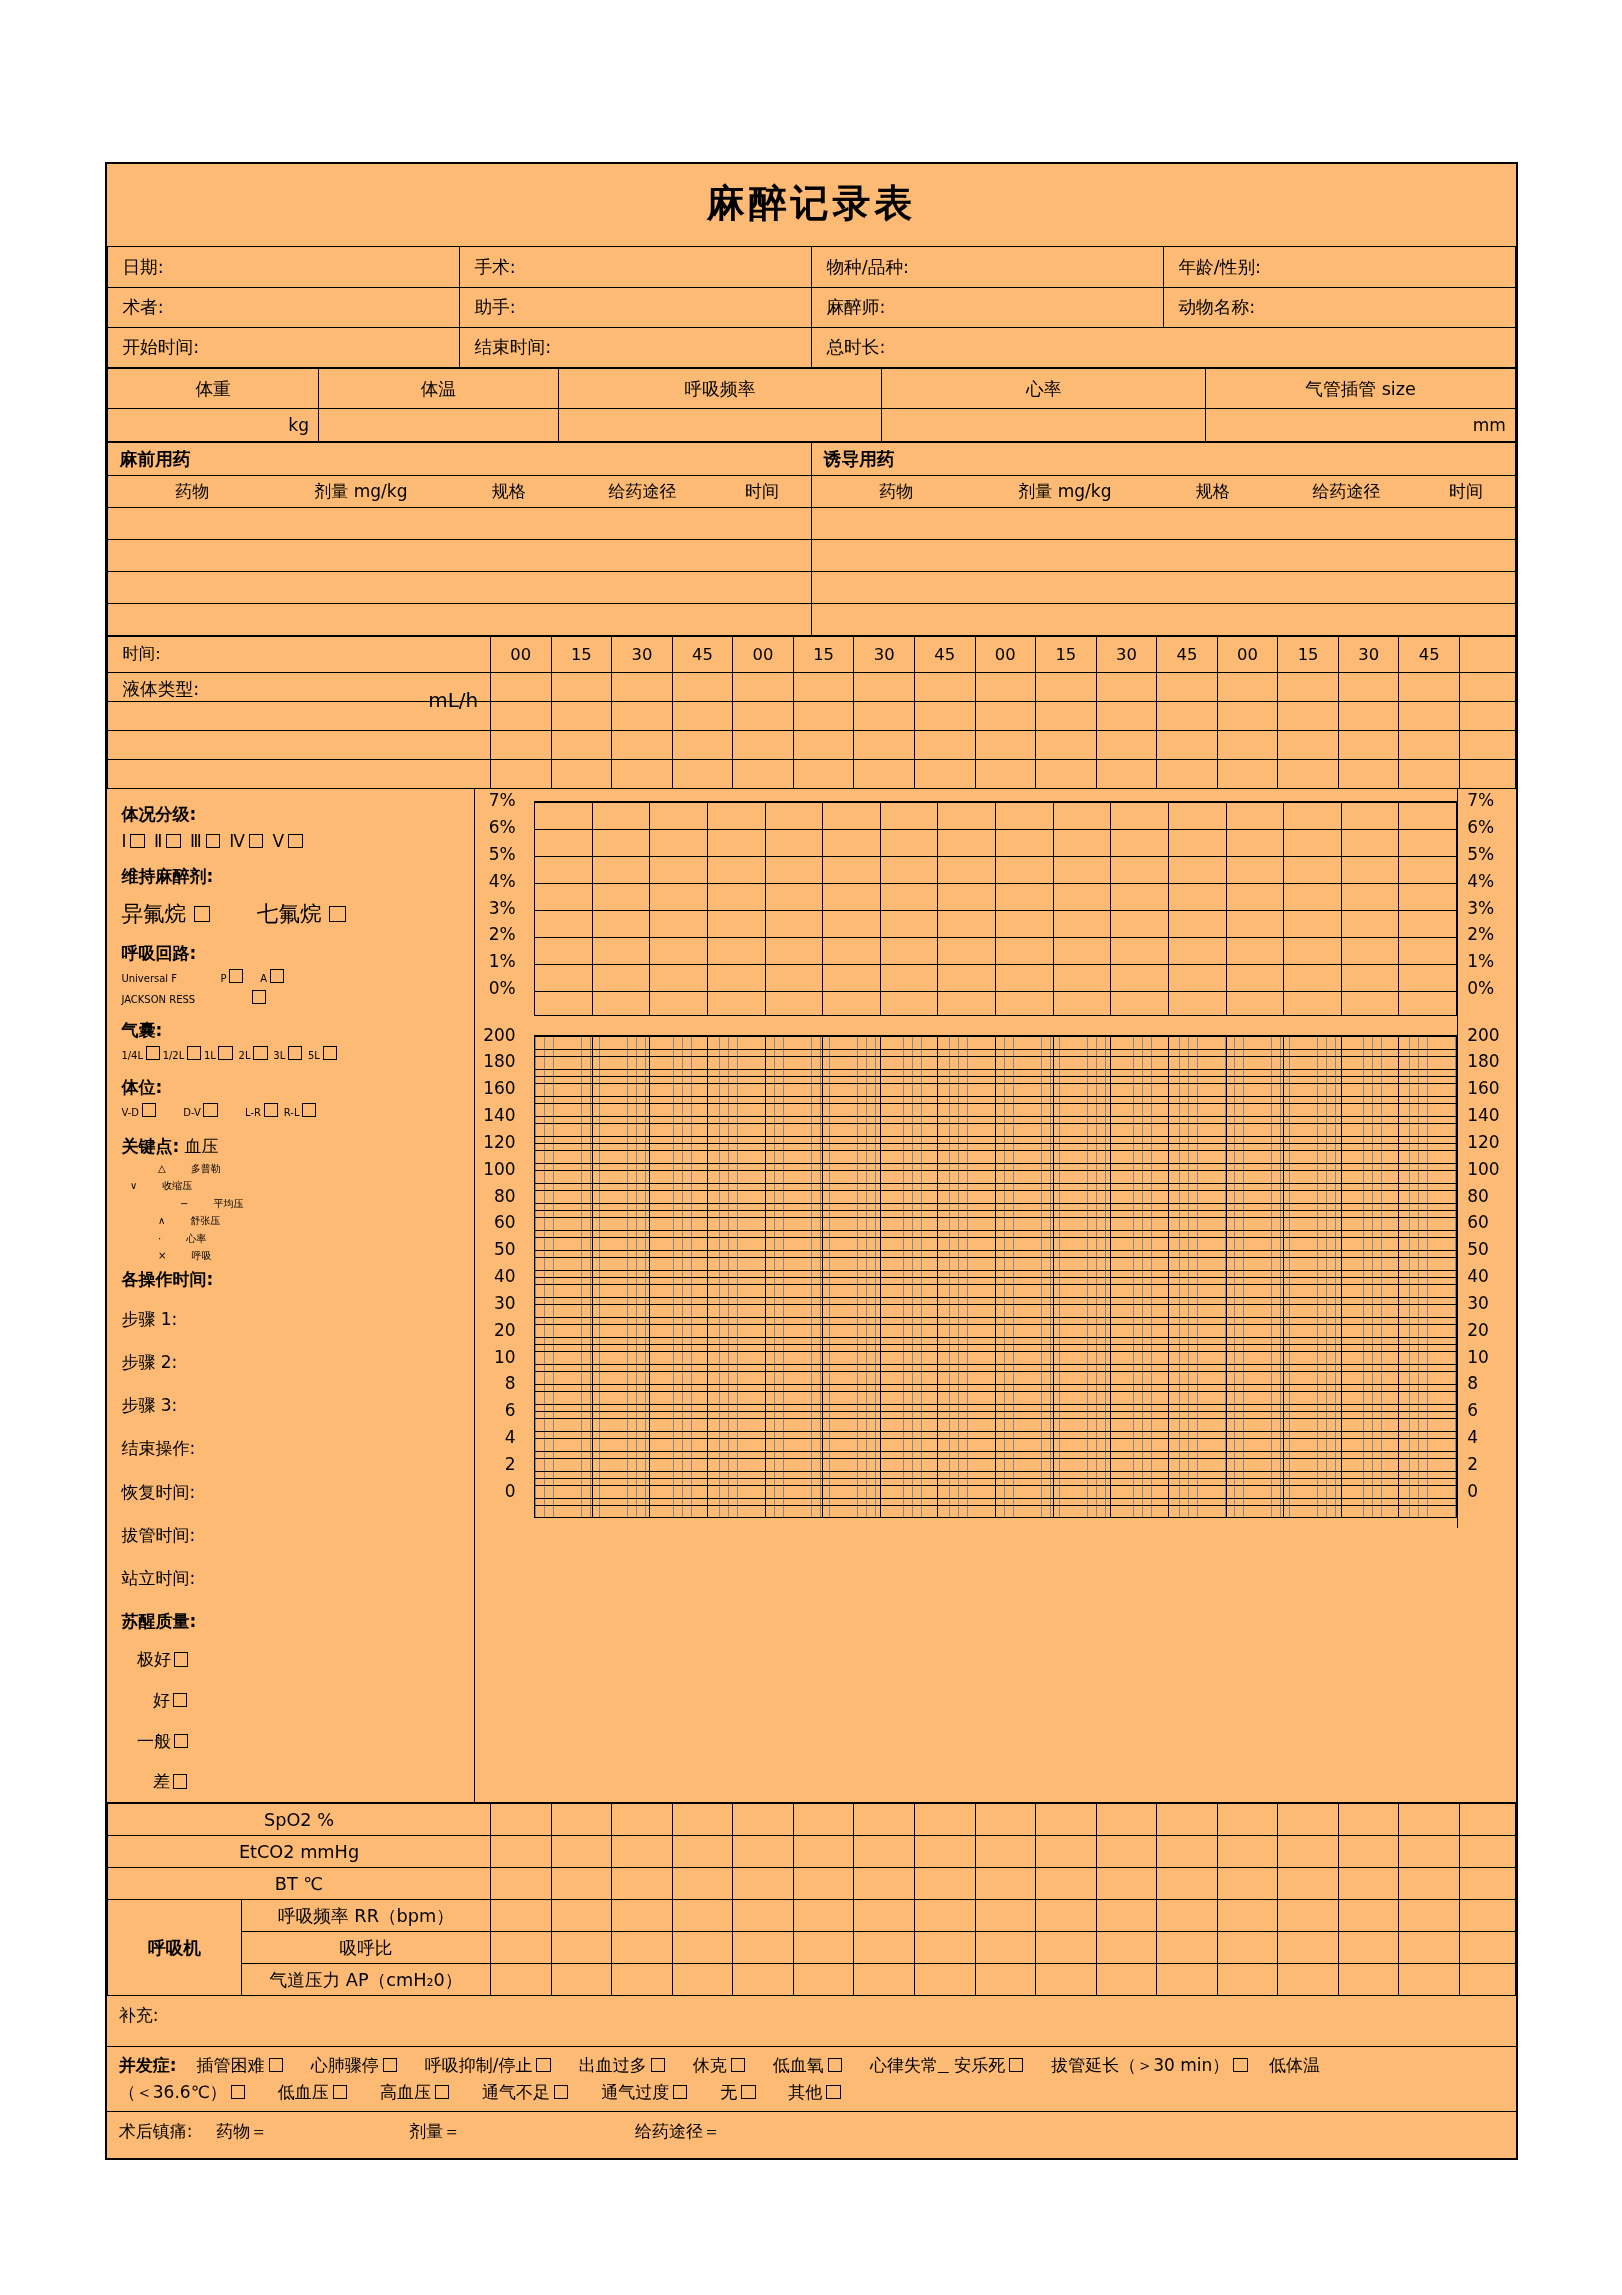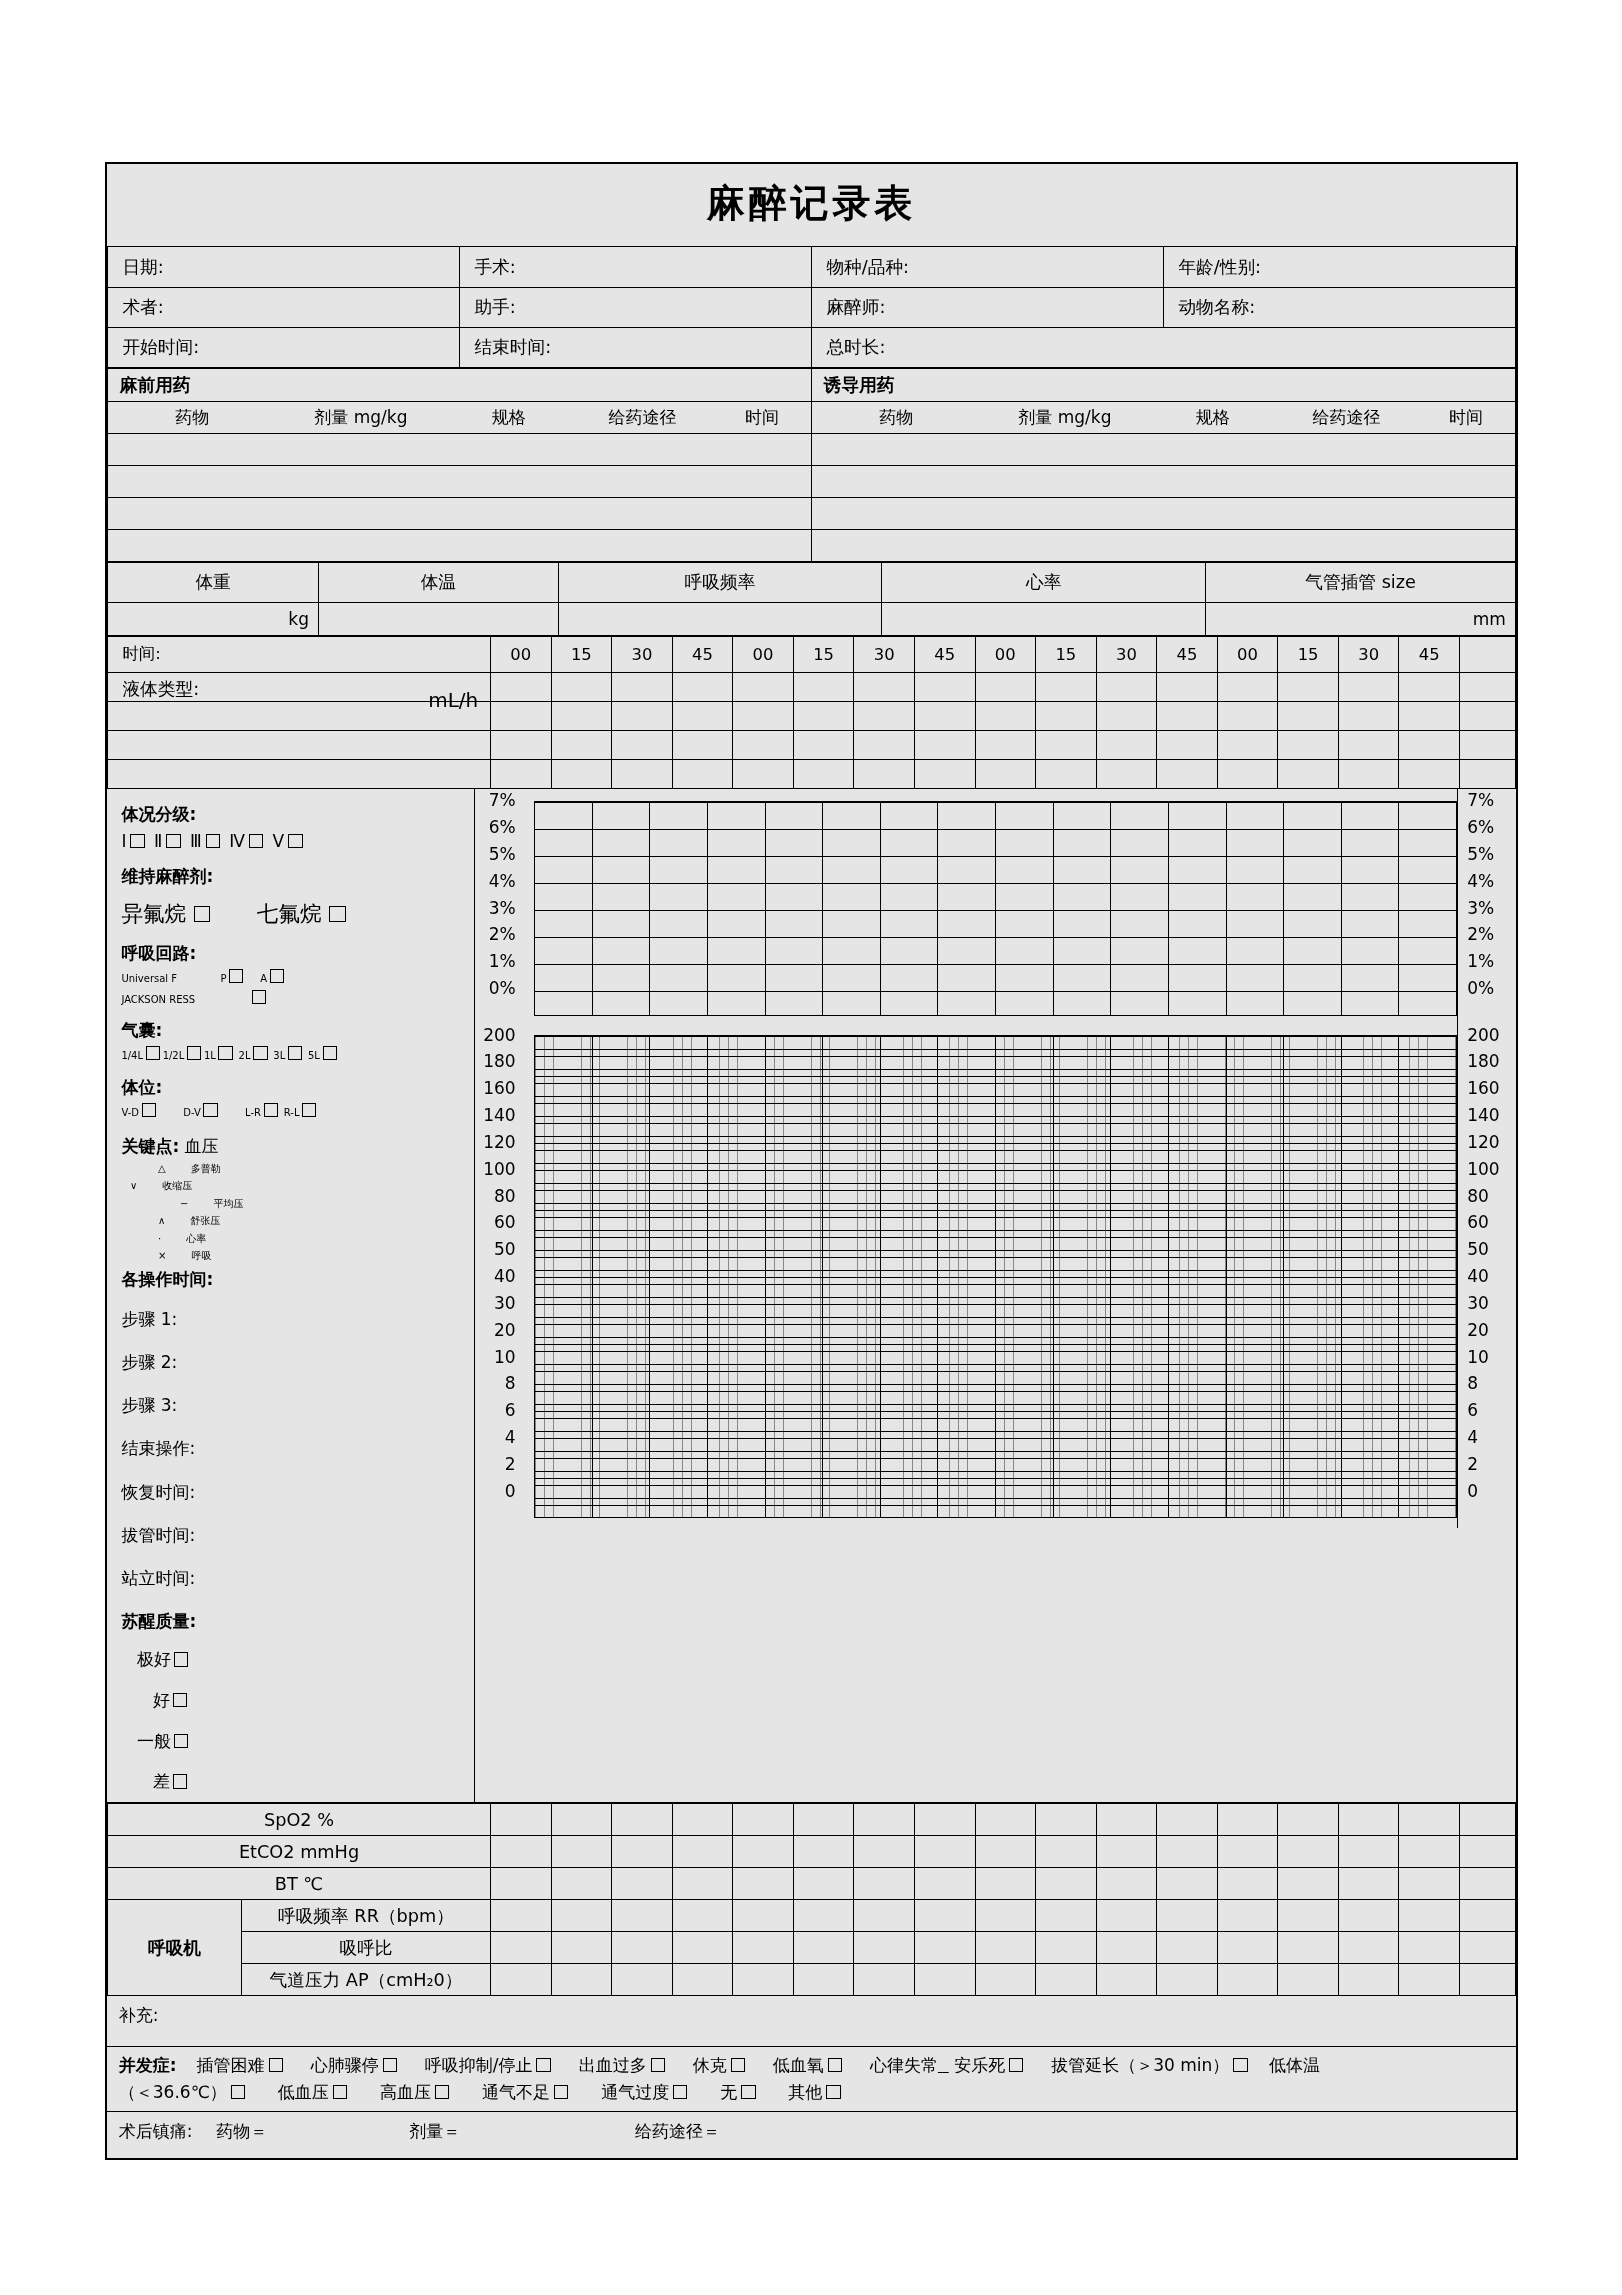--- a/index.html
+++ b/index.html
@@ -9,21 +9,21 @@
     width:1623px;
     height:2295px;
     position:relative;
   }
   .page{
     position:absolute;
     left:105px; top:162px;
     width:1413px;
     border:2px solid #000;
     box-sizing:border-box;
-    background:#e5e5e5;
+    background:#fdba74;
   }
   .title{
     text-align:center;
     font-size:38px;
     font-weight:bold;
     padding:14.4px 0 17px 0;
     letter-spacing:3.9px;
     font-family:"DejaVu Sans",sans-serif;
   }
   table{border-collapse:collapse;width:100%;}
@@ -83,20 +83,39 @@
     <tr class="hd-row">
       <td class="lbl">开始时间:</td>
       <td class="lbl">结束时间:</td>
       <td class="lbl" colspan="2">总时长:</td>
     </tr>
   </tbody>
     </table>
 
   <table>
     <tbody>
+        <tr class="hd-row">
+      <td class="ctr" style="width:15%">体重</td>
+      <td class="ctr" style="width:17%">体温</td>
+      <td class="ctr" style="width:23%">呼吸频率</td>
+      <td class="ctr" style="width:23%">心率</td>
+      <td class="ctr" style="width:22%">气管插管 size</td>
+    </tr>
+    <tr class="hd-row">
+      <td class="rt">kg</td>
+      <td></td>
+      <td></td>
+      <td></td>
+      <td class="rt">mm</td>
+    </tr>
+  </tbody>
+    </table>
+
+  <table>
+    <tbody>
         <tr>
       <td class="medhdr" colspan="5" style="width:50%">麻前用药</td>
       <td class="medhdr" colspan="5" style="width:50%">诱导用药</td>
     </tr>
     <tr>
       <td class="medcol" style="width:12%;border-right:none">药物</td>
       <td class="medcol" style="width:12%;border-left:none;border-right:none">剂量 mg/kg</td>
       <td class="medcol" style="width:9%;border-left:none;border-right:none">规格</td>
       <td class="medcol" style="width:10%;border-left:none;border-right:none">给药途径</td>
       <td class="medcol" style="width:7%;border-left:none">时间</td>
@@ -114,39 +133,20 @@
       <td colspan="5"></td>
       <td colspan="5"></td>
     </tr>
     <tr class="empty-row">
       <td colspan="5"></td>
       <td colspan="5"></td>
     </tr>
     <tr class="empty-row">
       <td colspan="5"></td>
       <td colspan="5"></td>
-    </tr>
-  </tbody>
-    </table>
-
-  <table>
-    <tbody>
-        <tr class="hd-row">
-      <td class="ctr" style="width:15%">体重</td>
-      <td class="ctr" style="width:17%">体温</td>
-      <td class="ctr" style="width:23%">呼吸频率</td>
-      <td class="ctr" style="width:23%">心率</td>
-      <td class="ctr" style="width:22%">气管插管 size</td>
-    </tr>
-    <tr class="hd-row">
-      <td class="rt">kg</td>
-      <td></td>
-      <td></td>
-      <td></td>
-      <td class="rt">mm</td>
     </tr>
   </tbody>
     </table>
 
   <table class="tgrid">
     <colgroup>
       <col style="width:383px">
       <col span="16" style="width:auto">
       <col style="width:56px">
     </colgroup>

